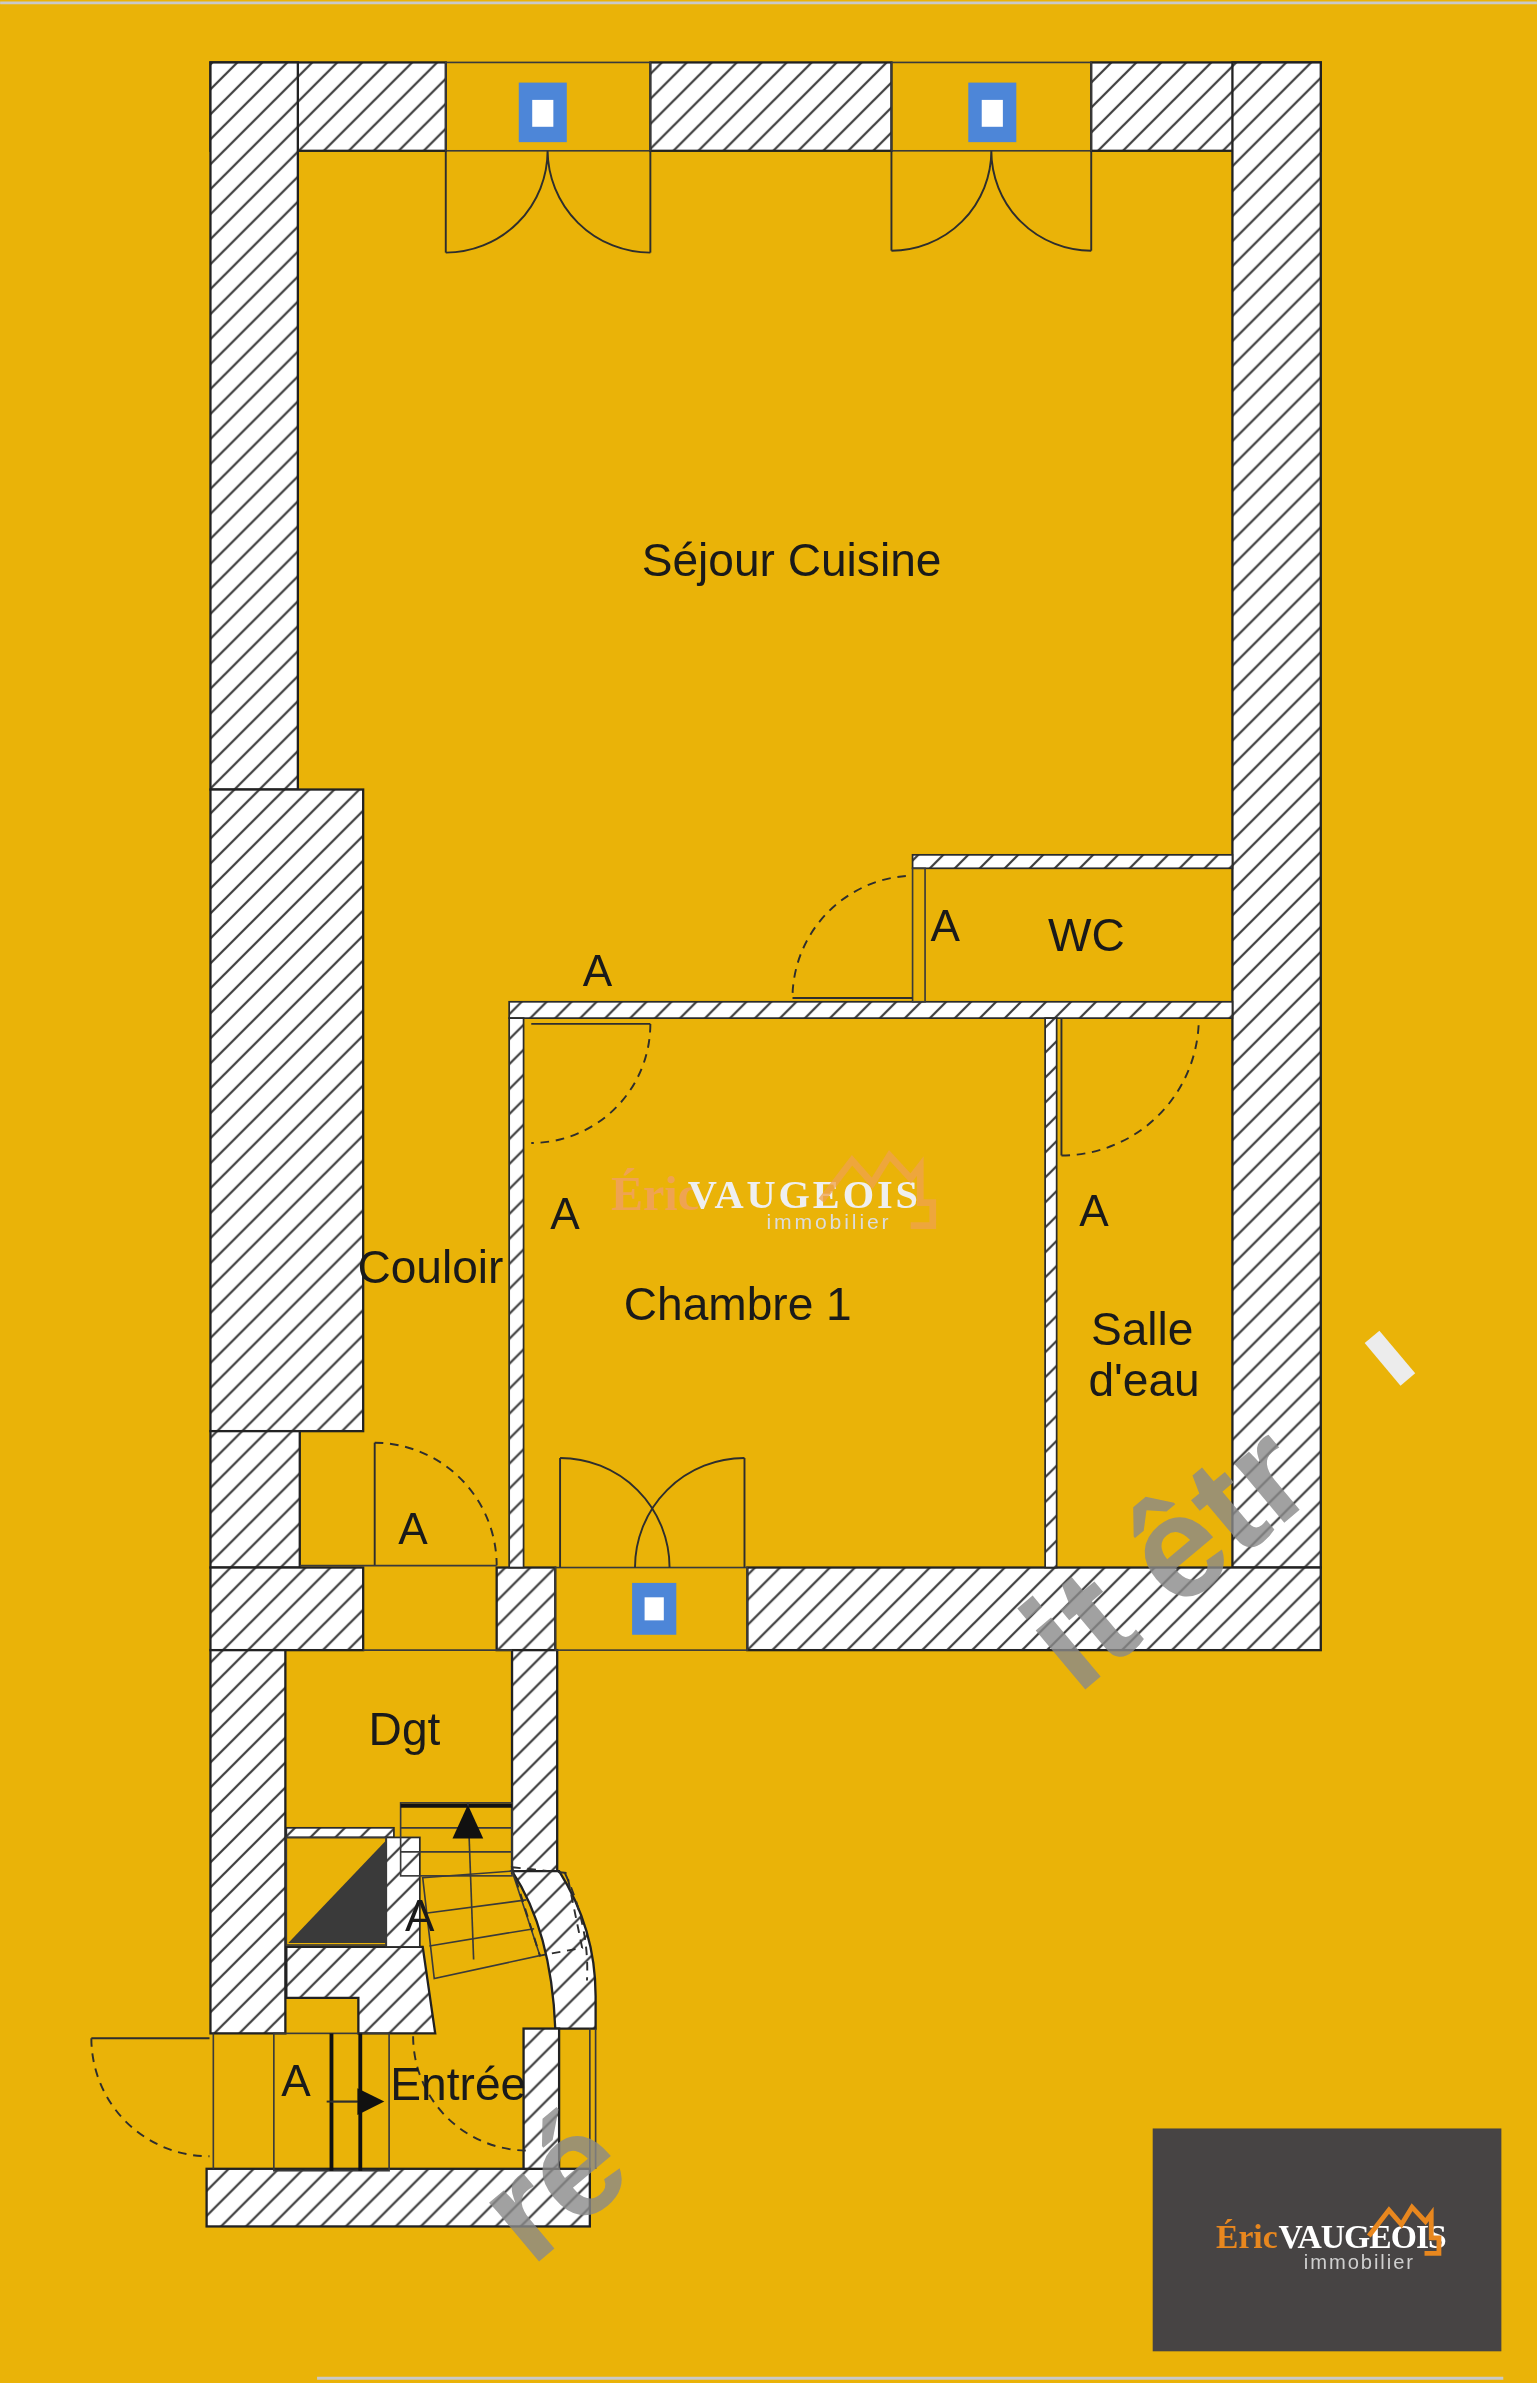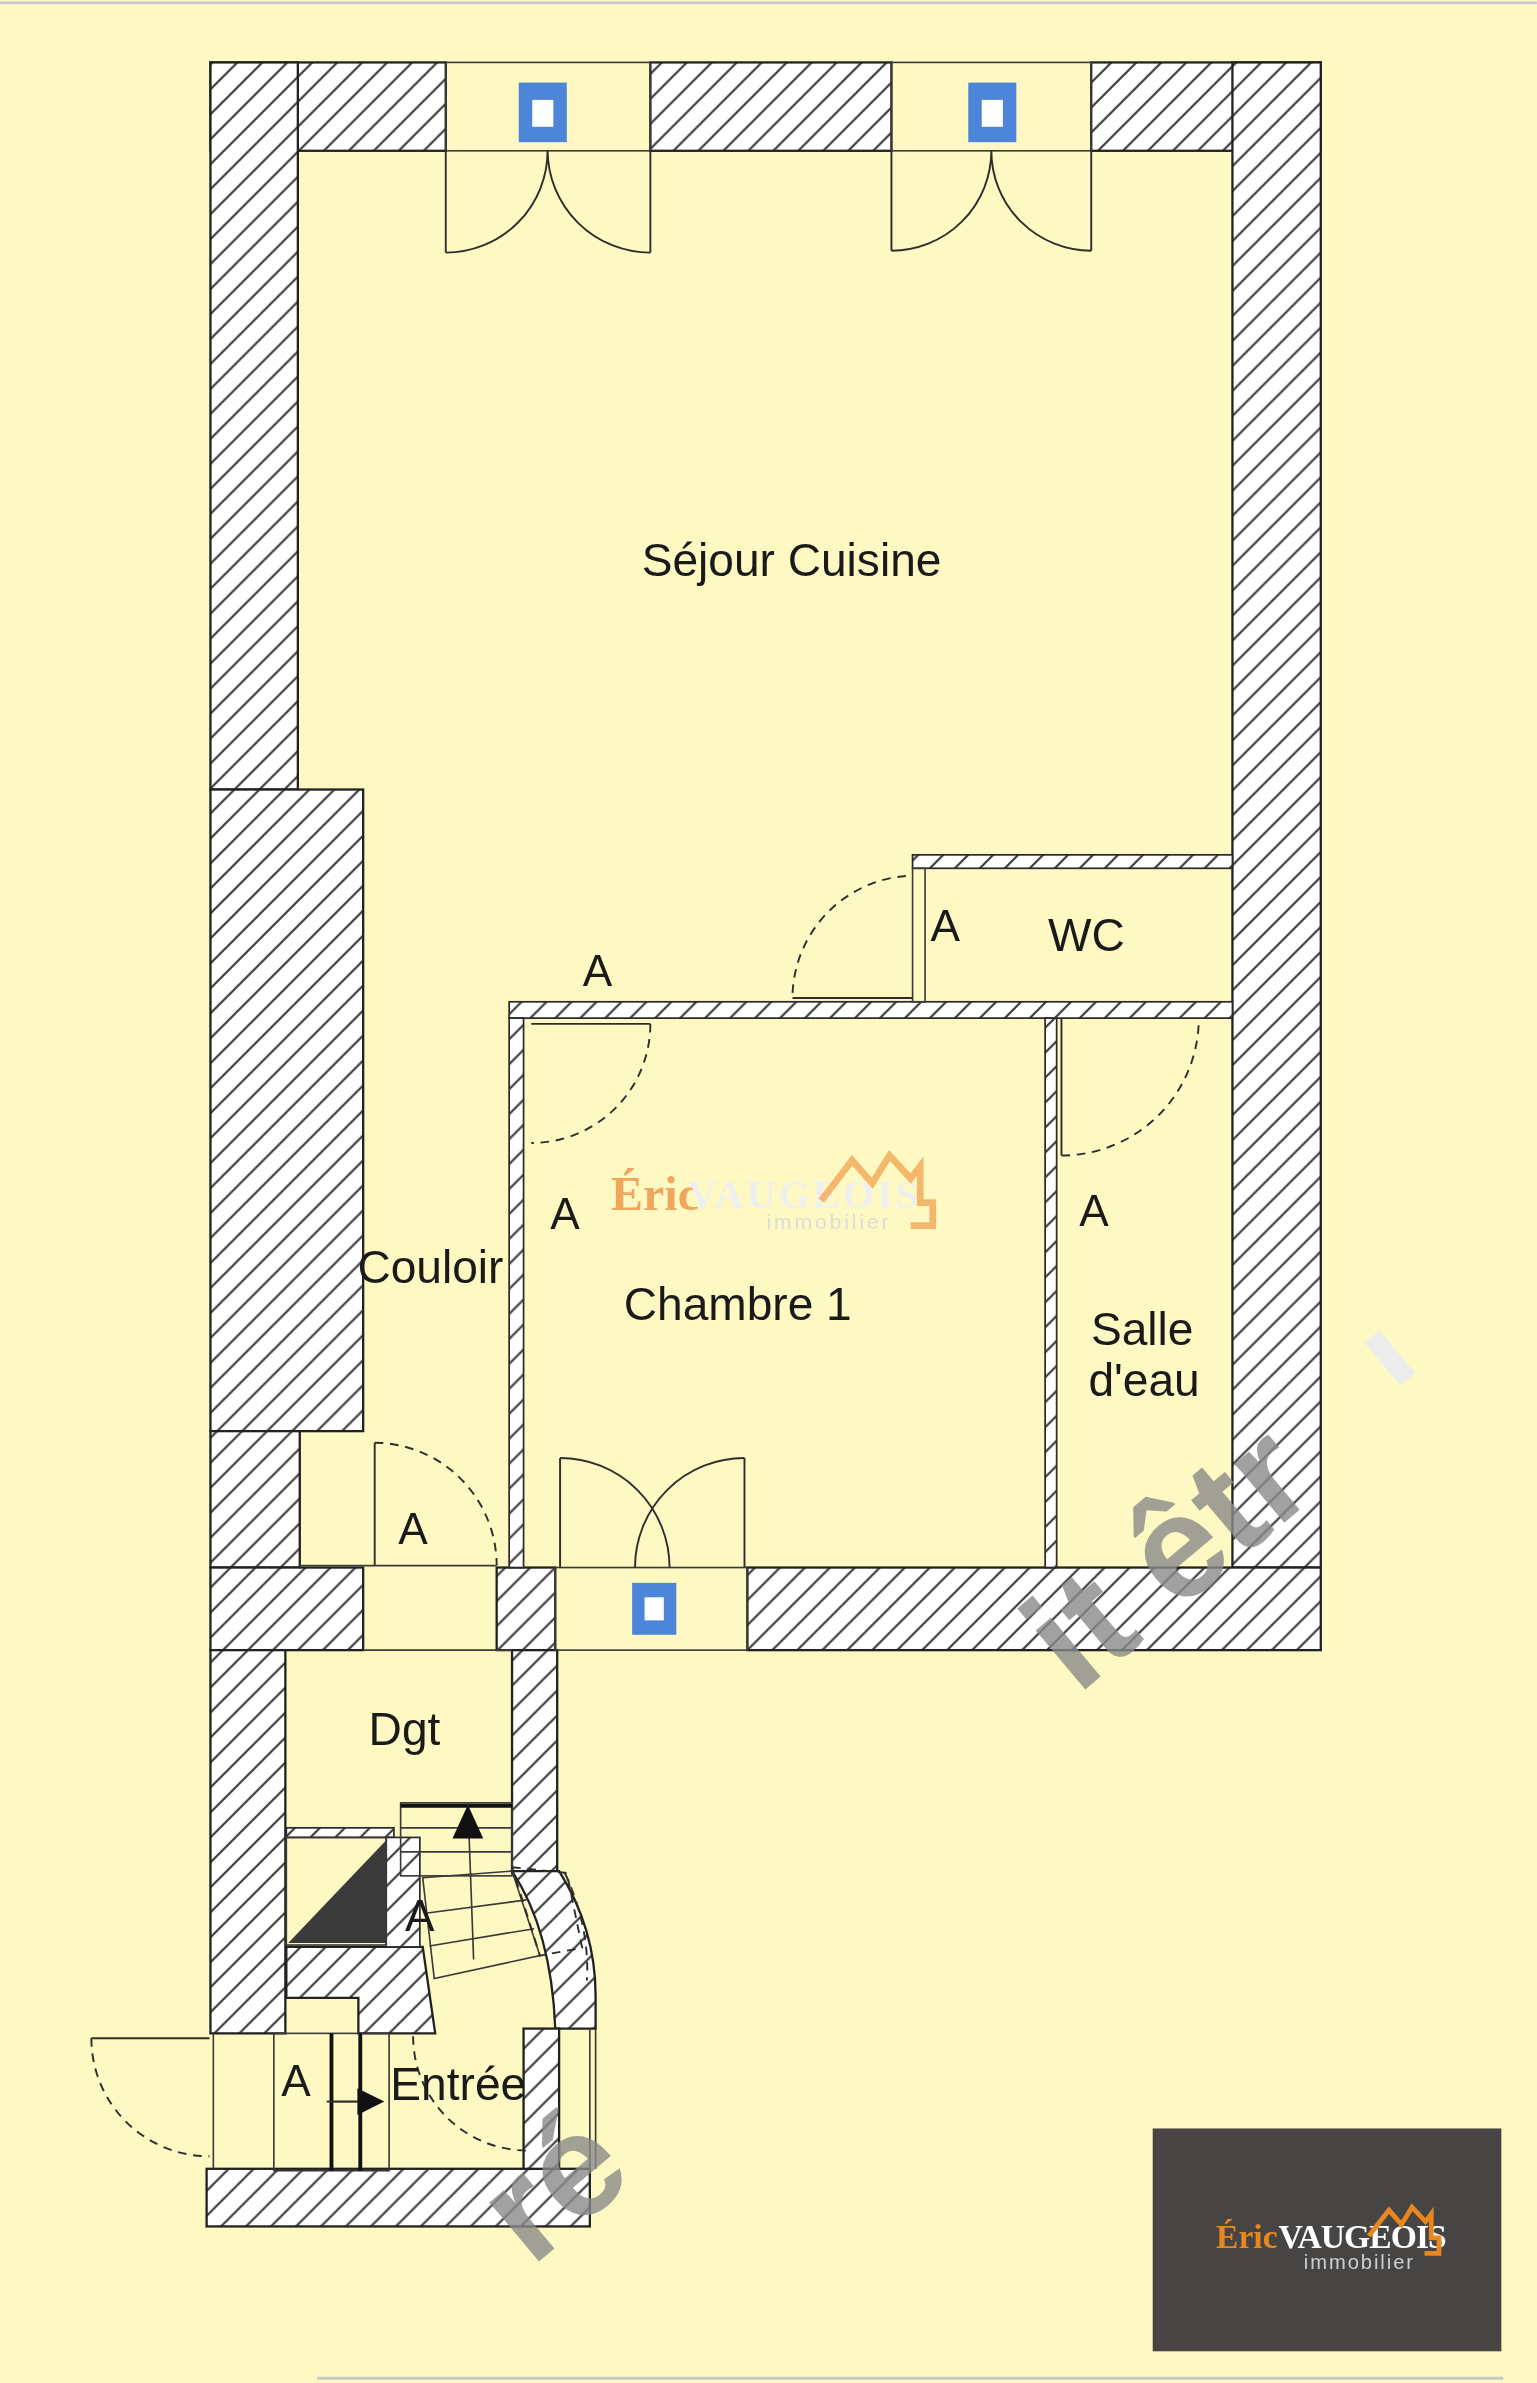--- a/index.html
+++ b/index.html
@@ -1,16 +1,16 @@
 <!DOCTYPE html>
 <html><head>
 <meta charset="utf-8">
 <style>
   html,body{margin:0;padding:0;background:#ffffff;}
-  .page{position:relative;width:1537px;height:2383px;background:#fef9c3;overflow:hidden;}
+  .page{position:relative;width:1537px;height:2383px;background:#eab308;overflow:hidden;}
   svg{display:block;}
   .wall{fill:url(#hatch);stroke:#222222;stroke-width:2.4;}
   .band{fill:url(#hatch);stroke:#2b2b2b;stroke-width:1.8;}
   .edge{fill:none;stroke:#3a3a3a;stroke-width:1.7;}
   .edge-bold{fill:none;stroke:#111111;stroke-width:4;}
   .arc{fill:none;stroke:#2e2e2e;stroke-width:2;stroke-dasharray:9 7;}
   .leaf{fill:none;stroke:#2e2e2e;stroke-width:2;}
   .room-label{font-family:"Liberation Sans",sans-serif;font-size:48px;fill:#1a1a1a;}
   .door-label{font-family:"Liberation Sans",sans-serif;font-size:46px;fill:#1a1a1a;}
   .win-outer{fill:#4d86d8;}

